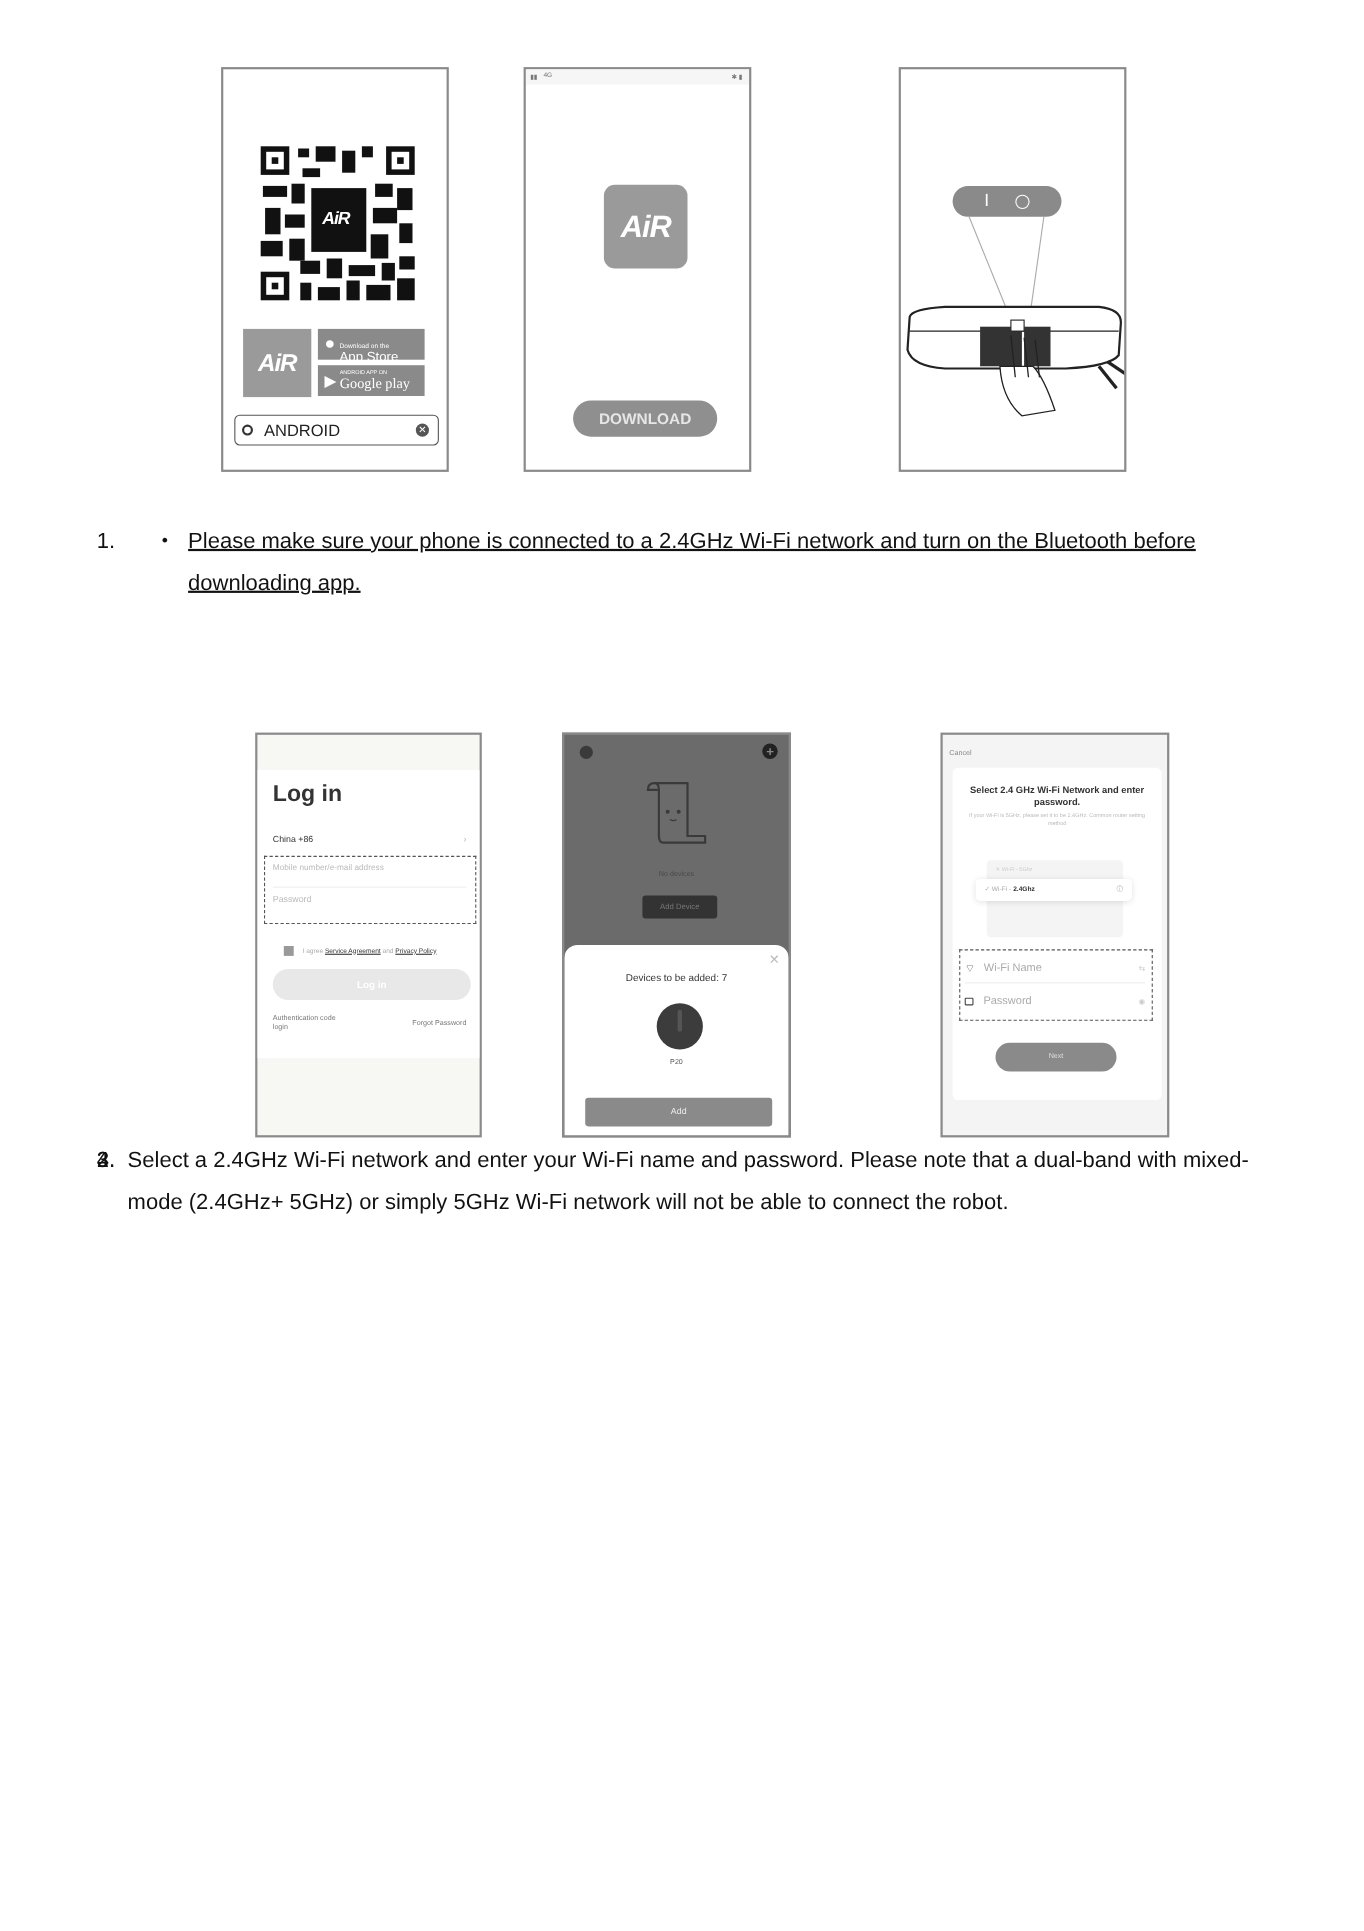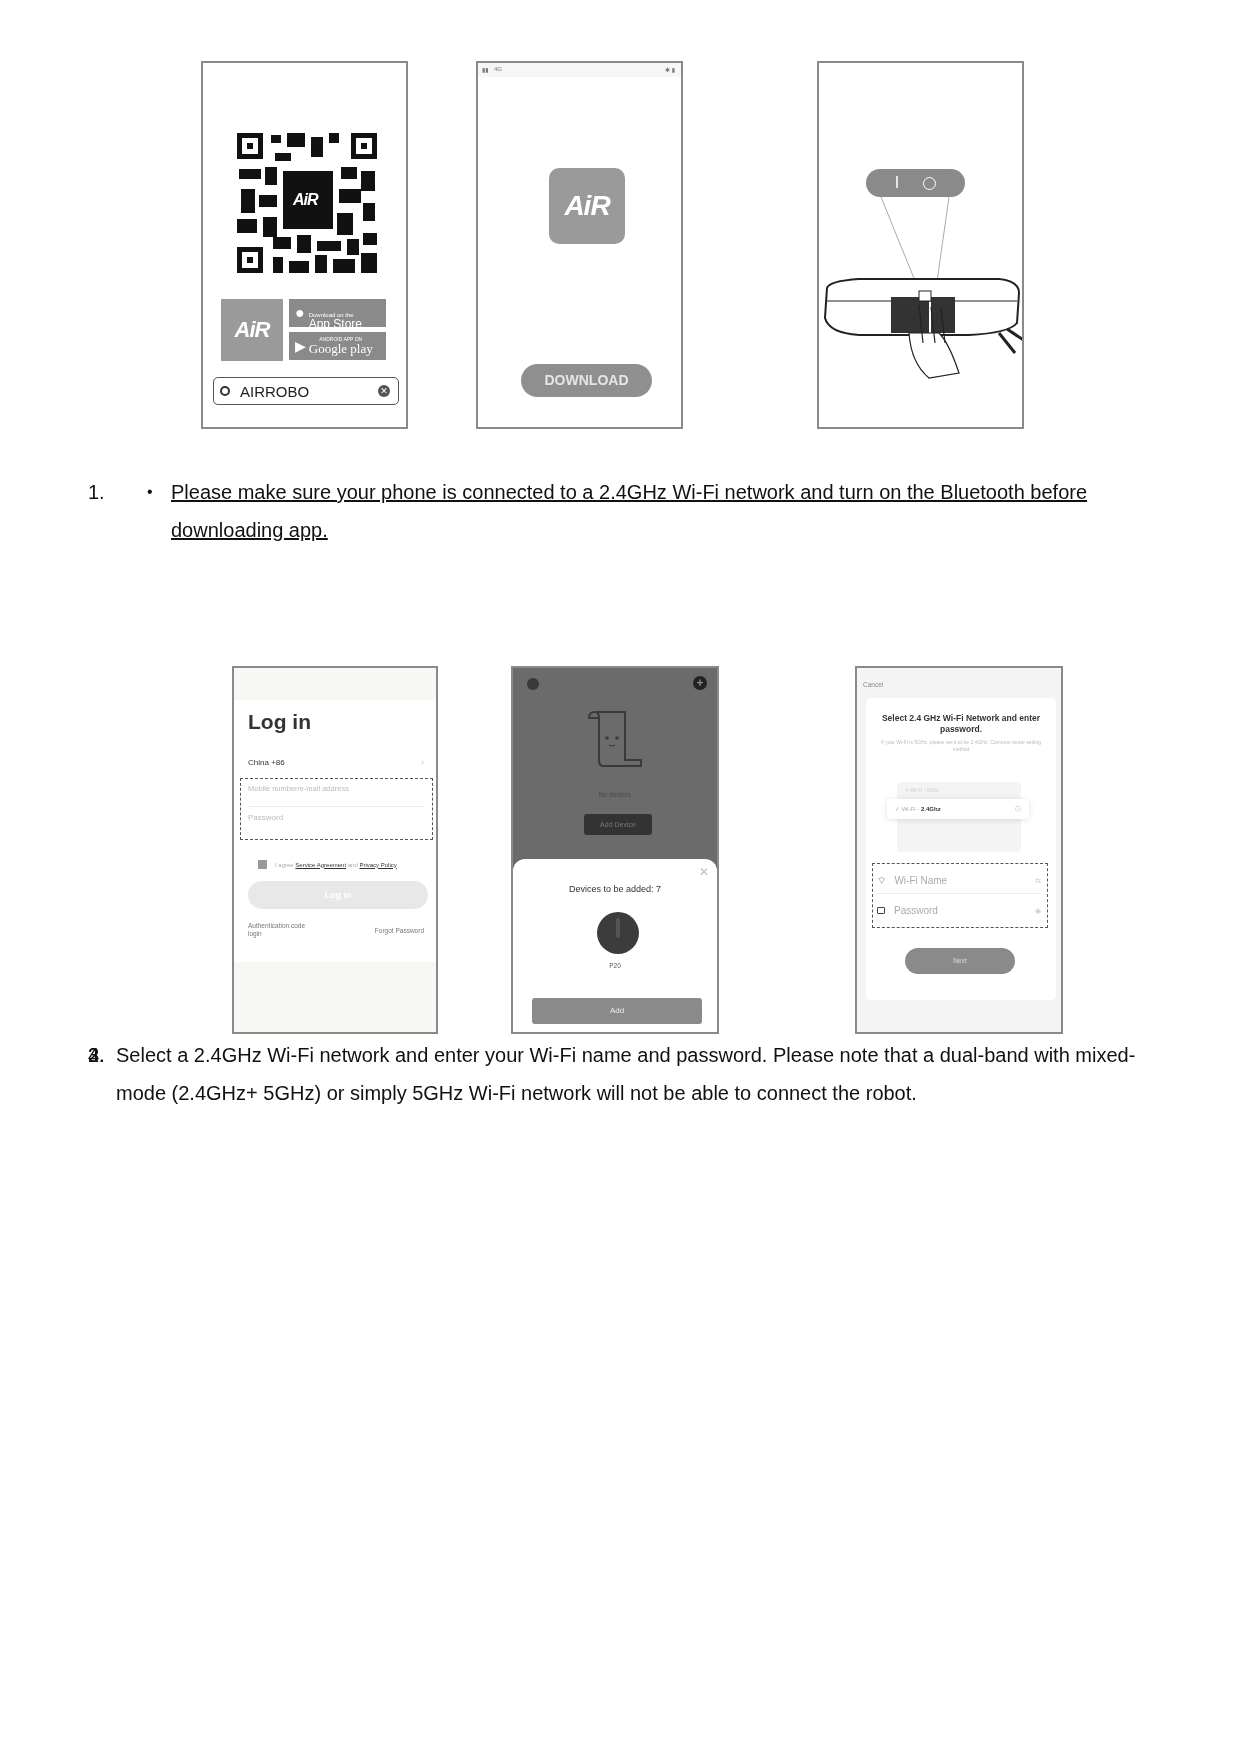--- a/index.html
+++ b/index.html
@@ -60,28 +60,28 @@
   </div>
   <div class="abs" style="left:86px; top:236px; width:97px; height:28px; background:#8a8a8a; color:#fff; display:flex; align-items:center;">
     <span style="font-size:16px; margin:0 4px 0 6px;">●</span>
     <div style="line-height:1;margin-top:16px;">
       <div style="font-size:6px;">Download on the</div>
       <div style="font-size:12px;">App Store</div>
     </div>
   </div>
   <div class="abs" style="left:86px; top:269px; width:97px; height:28px; background:#8a8a8a; color:#fff; display:flex; align-items:center;">
     <span style="font-size:14px; margin:0 3px 0 6px;">▶</span>
-    <div style="line-height:1;text-align:center;">
+    <div style="line-height:1;">
       <div style="font-size:5px;">ANDROID APP ON</div>
       <div style="font-size:13px; font-family:'Liberation Serif', serif;">Google play</div>
     </div>
   </div>
   <div class="abs" style="left:10px; top:314px; width:186px; height:28px; border:1.5px solid #555; border-radius:5px; box-sizing:border-box; display:flex; align-items:center;">
     <span style="margin-left:6px; width:10px; height:10px; border:2px solid #333; border-radius:50%; box-sizing:border-box; display:inline-block;"></span>
-    <span style="margin-left:10px; font-size:15px; color:#222;">AIRROBO</span>
+    <span style="margin-left:10px; font-size:15px; color:#222;">ANDROID</span>
     <span style="margin-left:auto; margin-right:8px; width:12px; height:12px; border-radius:50%; background:#555; color:#fff; font-size:9px; line-height:12px; text-align:center;">✕</span>
   </div>
 </div>
 
 <div class="phone" style="left:476px; top:61px; width:207px; height:368px;">
   <div class="abs" style="left:0; top:0; width:100%; height:14px; background:#f6f6f6; font-size:6px; color:#777;">
     <span style="position:absolute; left:4px; top:3px;">▮▮</span>
     <span style="position:absolute; left:16px; top:3px;">4G</span>
     <span style="position:absolute; right:6px; top:3px;">✱ ▮</span>
   </div>

